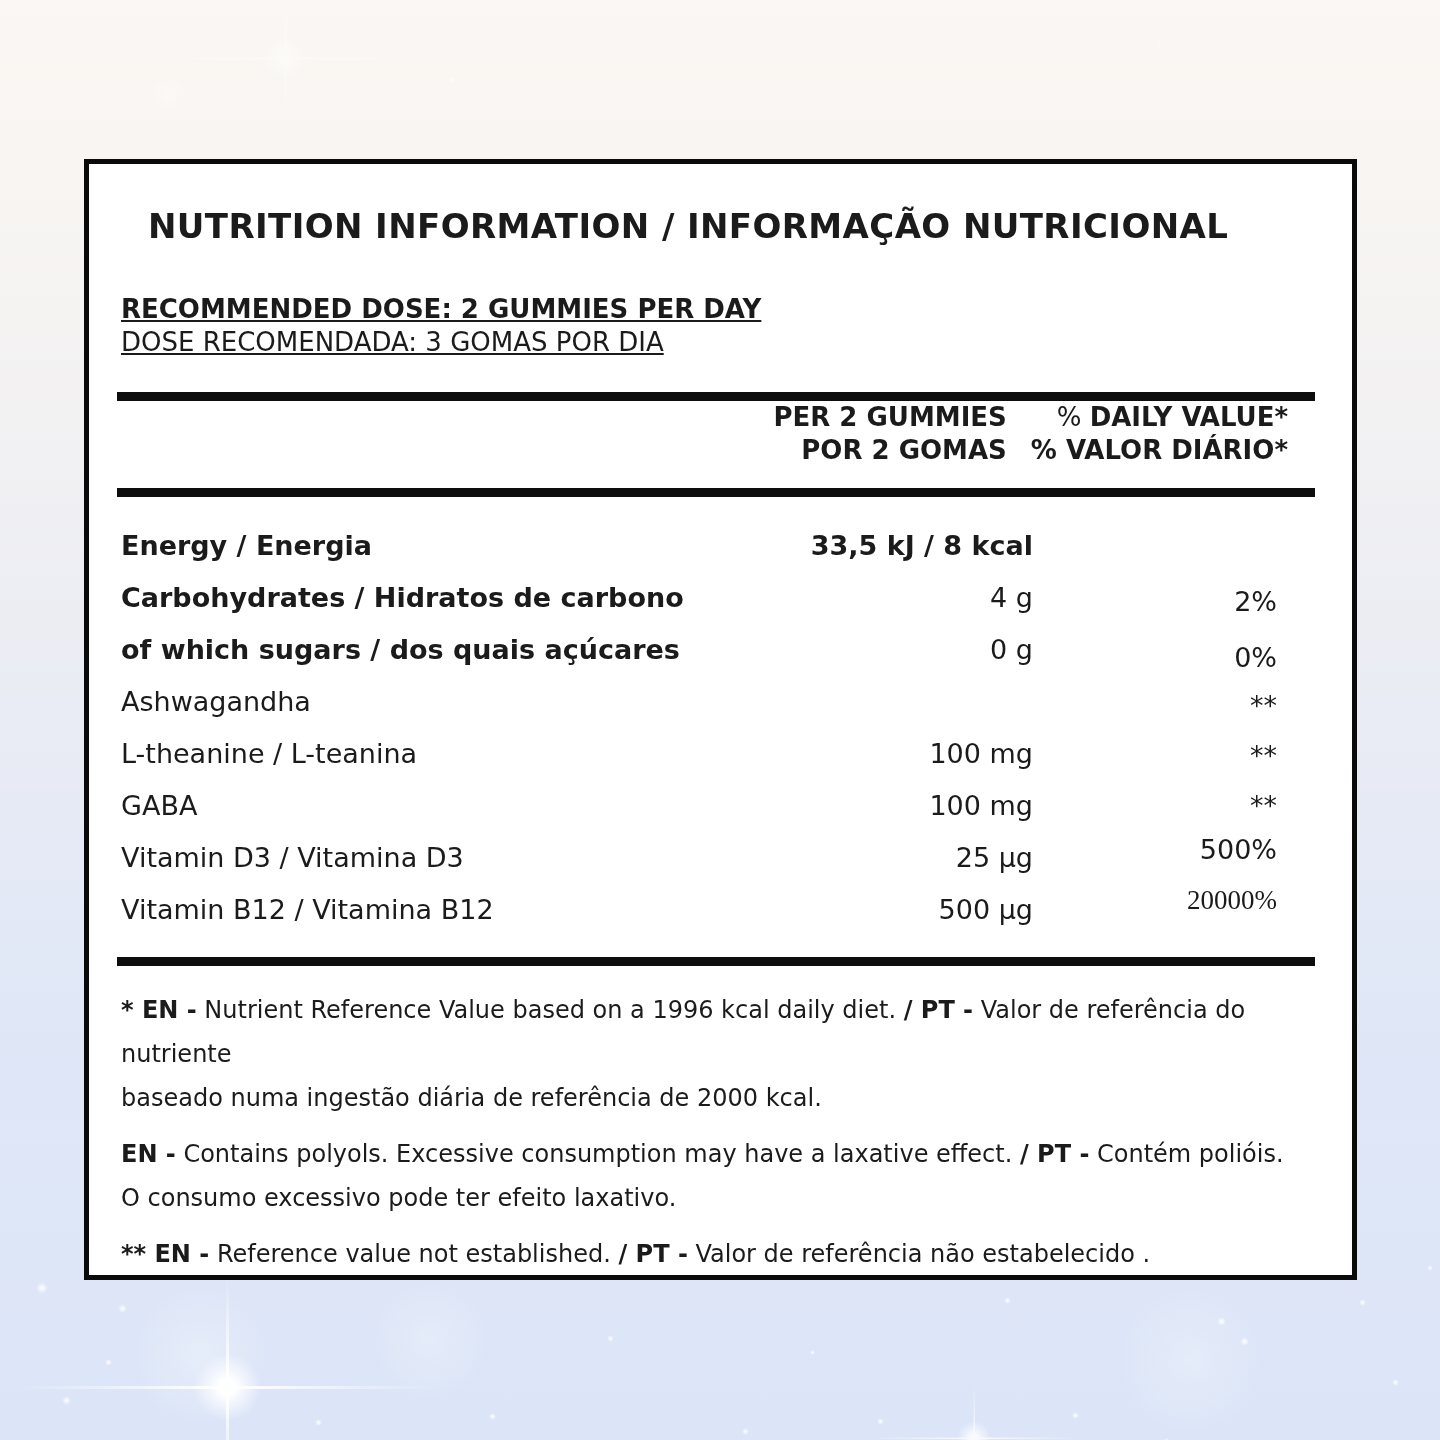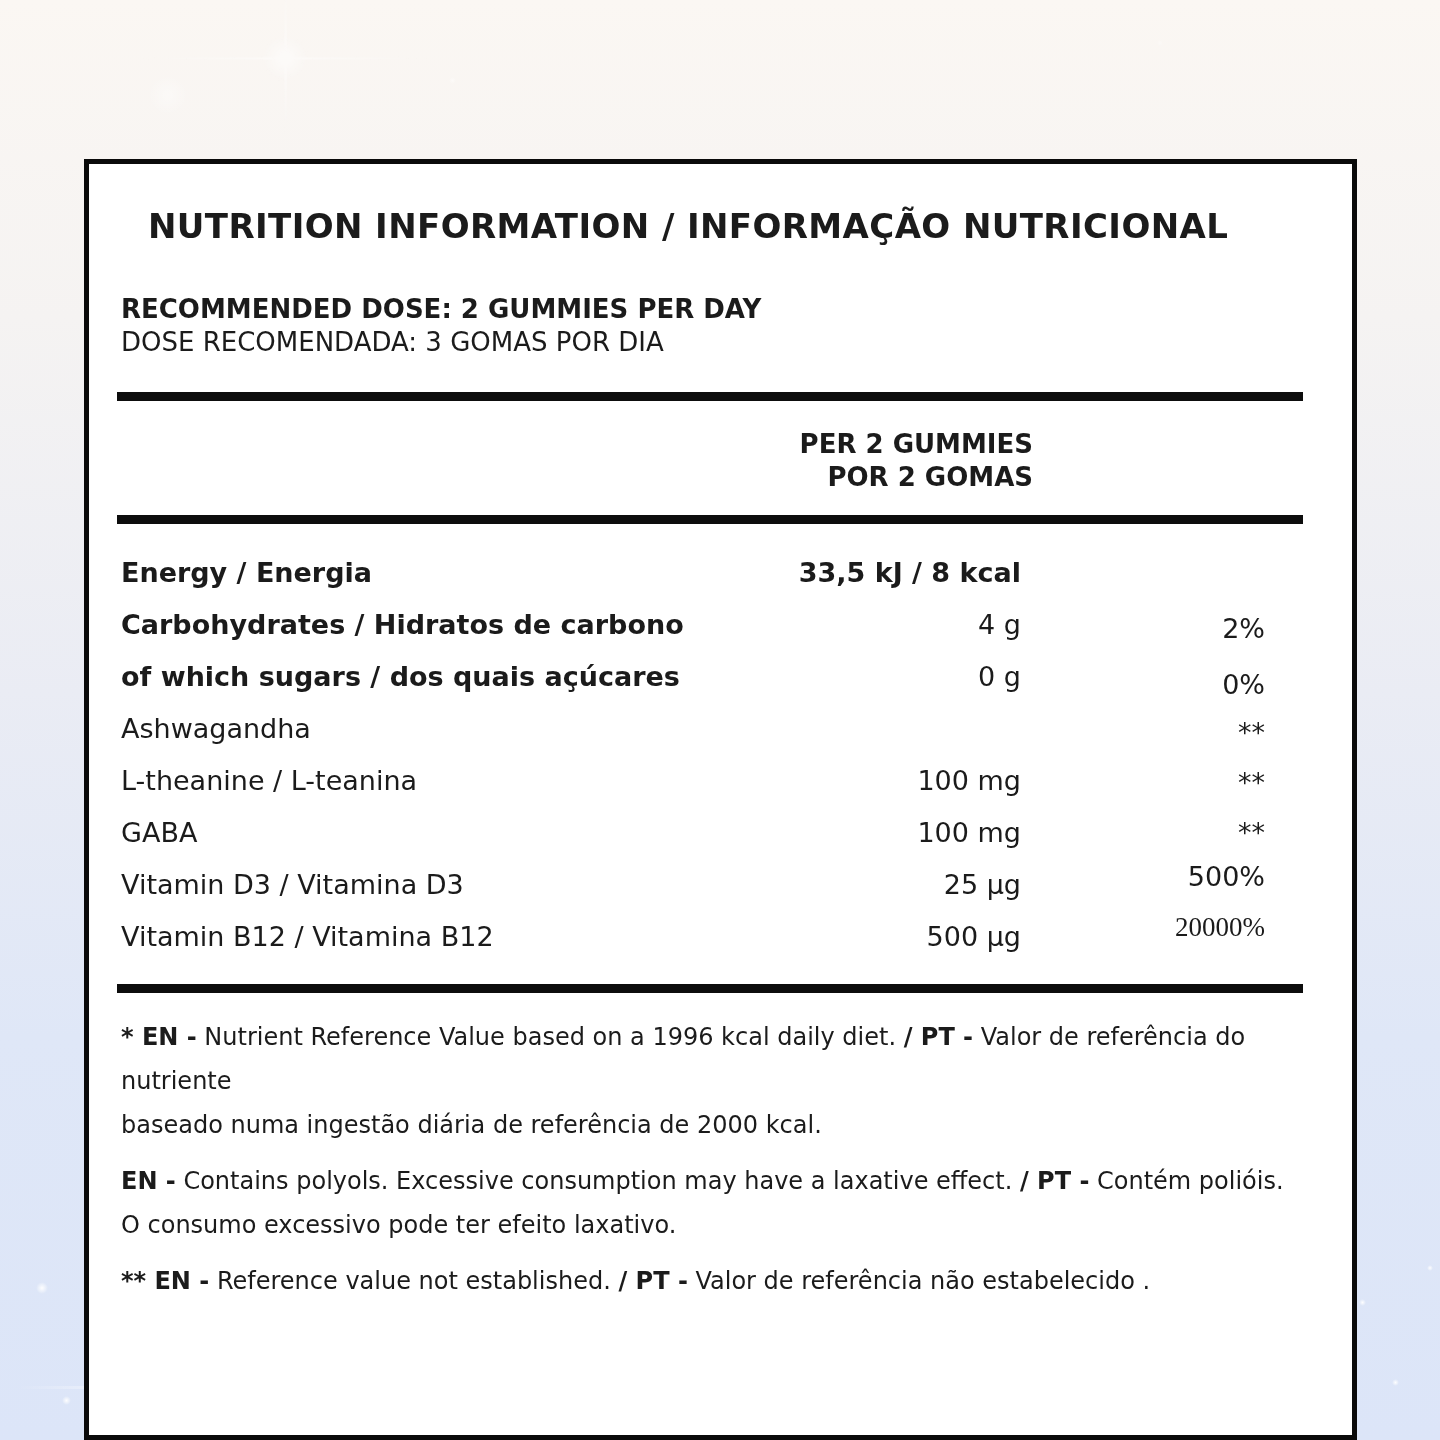--- a/index.html
+++ b/index.html
@@ -25,37 +25,37 @@
     background:radial-gradient(circle,rgba(255,255,255,.8) 0%,rgba(255,255,255,0) 70%);}
   .flare{position:absolute;width:0;height:0;}
   .flare .core{position:absolute;left:-34px;top:-34px;width:68px;height:68px;border-radius:50%;
     background:radial-gradient(circle,#fff 0 16%,rgba(255,255,255,.55) 38%,rgba(255,255,255,0) 70%);}
   .flare .beam-v{position:absolute;left:-1.5px;top:-110px;width:3px;height:220px;
     background:linear-gradient(180deg,rgba(255,255,255,0),#fff 50%,rgba(255,255,255,0));}
   .flare .beam-h{position:absolute;top:-1.5px;left:-210px;height:3px;width:420px;
     background:linear-gradient(90deg,rgba(255,255,255,0),#fff 50%,rgba(255,255,255,0));}
   
   .panel{
-    position:absolute;left:84px;top:159px;width:1273px;height:1281px;
+    position:absolute;left:84px;top:159px;width:1273px;height:1121px;
     box-sizing:border-box;border:5px solid var(--panel-border,#0a0a0a);
     background:var(--panel-bg,#ffffff);
-    padding:0 49px 0 28px;
+    padding:0 37px 0 28px;
   }
   .title{
     margin:42px 0 0 31px;font-size:34px;line-height:40px;font-weight:bold;
     letter-spacing:.4px;white-space:nowrap;
   }
-  .dose{margin:47px 0 0 4px;}
+  .dose{margin:47px 0 0 4px;text-decoration:underline;}
   .dose-en{margin:0;font-size:26px;line-height:33px;font-weight:bold;}
   .dose-pt{margin:0;font-size:26px;line-height:33px;font-weight:normal;}
   .bar{height:9px;background:var(--bar,#0d0d0d);}
   .bar-top{margin-top:33px;}
   .bar-header{margin-top:21px;}
   .bar-bottom{margin-top:18px;}
-  .cols{display:flex;margin-top:27px;gap:24px;}
+  .cols{display:flex;gap:24px;}
   .col-amount{width:916px;text-align:right;}
   .col-dv{flex:1;text-align:right;padding-right:27px;}
   .h-en{font-size:26px;line-height:33px;font-weight:bold;white-space:nowrap;}
   .h-pt{font-size:26px;line-height:33px;font-weight:bold;white-space:nowrap;}
   .col-dv .h-en{font-weight:normal;}
   .rows{margin-top:26px;}
   .row{display:flex;height:52px;box-sizing:border-box;padding-top:8px;align-items:flex-start;}
   .cell{font-size:27px;line-height:30px;}
   .cell-label{flex:1;padding-left:4px;font-weight:normal;}
   .cell-amount{width:280px;text-align:right;font-weight:normal;white-space:nowrap;}
@@ -129,20 +129,24 @@
     <p class="dose-pt">DOSE RECOMENDADA: 3 GOMAS POR DIA</p>
   </div>
 
   <div class="bar bar-top"></div>
 
   <div class="cols">
     <div class="col-amount">
       <div class="h-en">PER 2 GUMMIES</div>
       <div class="h-pt">POR 2 GOMAS</div>
     </div>
+    <div class="col-dv">
+      <div class="h-en"><span>% </span><span class="b">DAILY VALUE*</span></div>
+      <div class="h-pt">% VALOR DIÁRIO*</div>
+    </div>
   </div>
 
   <div class="bar bar-header"></div>
 
   <div class="rows">
     <div class="row lbl-b amt-b">
       <div class="cell cell-label">Energy / Energia</div>
       <div class="cell cell-amount">33,5 kJ / 8 kcal</div>
       <div class="cell cell-dv"></div>
     </div>

